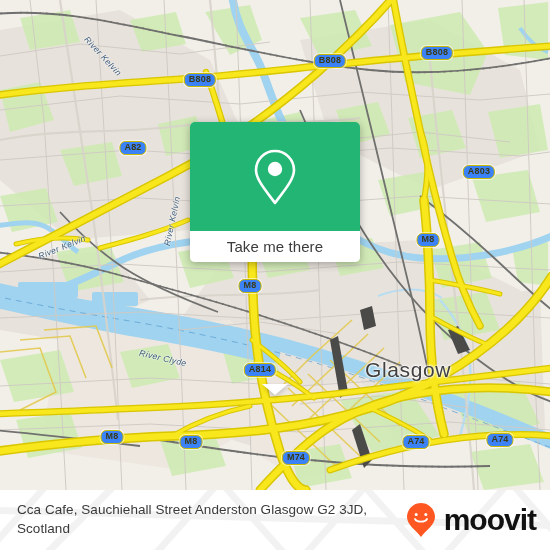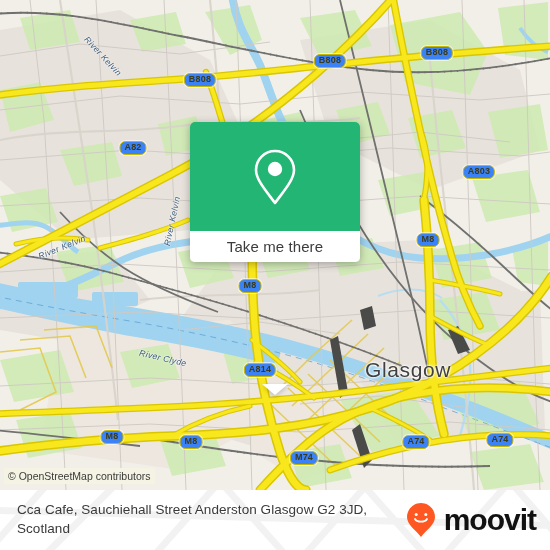--- a/index.html
+++ b/index.html
@@ -309,26 +309,25 @@
         <div class="shield" style="left: 330px; top: 61px;">B808</div>
         <div class="shield" style="left: 437px; top: 53px;">B808</div>
         <div class="shield" style="left: 200px; top: 80px;">B808</div>
         <div class="shield" style="left: 133px; top: 148px;">A82</div>
         <div class="shield" style="left: 479px; top: 172px;">A803</div>
         <div class="shield" style="left: 428px; top: 240px;">M8</div>
         <div class="shield" style="left: 250px; top: 286px;">M8</div>
         <div class="shield" style="left: 260px; top: 370px;">A814</div>
         <div class="shield" style="left: 112px; top: 437px;">M8</div>
         <div class="shield" style="left: 191px; top: 442px;">M8</div>
-        <div class="shield" style="left: 296px; top: 458px; margin-left: 8px;">M74</div>
+        <div class="shield" style="left: 296px; top: 458px;">M74</div>
         <div class="shield" style="left: 416px; top: 442px;">A74</div>
         <div class="shield" style="left: 500px; top: 440px;">A74</div>
       </div>
 
-    <div id="osm">© OpenStreetMap contributors</div>
   </div>
 
   <div id="card">
     <div id="card-top" style="background: rgb(34, 181, 115);">
       <svg width="46" height="58" viewBox="0 0 46 58">
         <path d="M23 3 C12.5 3 4 11.5 4 22 C4 32 15 44 23 55 C31 44 42 32 42 22
                  C42 11.5 33.5 3 23 3 Z" fill="none" stroke="#ffffff" stroke-width="2.6" stroke-linejoin="round"></path>
         <circle cx="23" cy="21" r="7.2" fill="#ffffff"></circle>
       </svg>
     </div>

